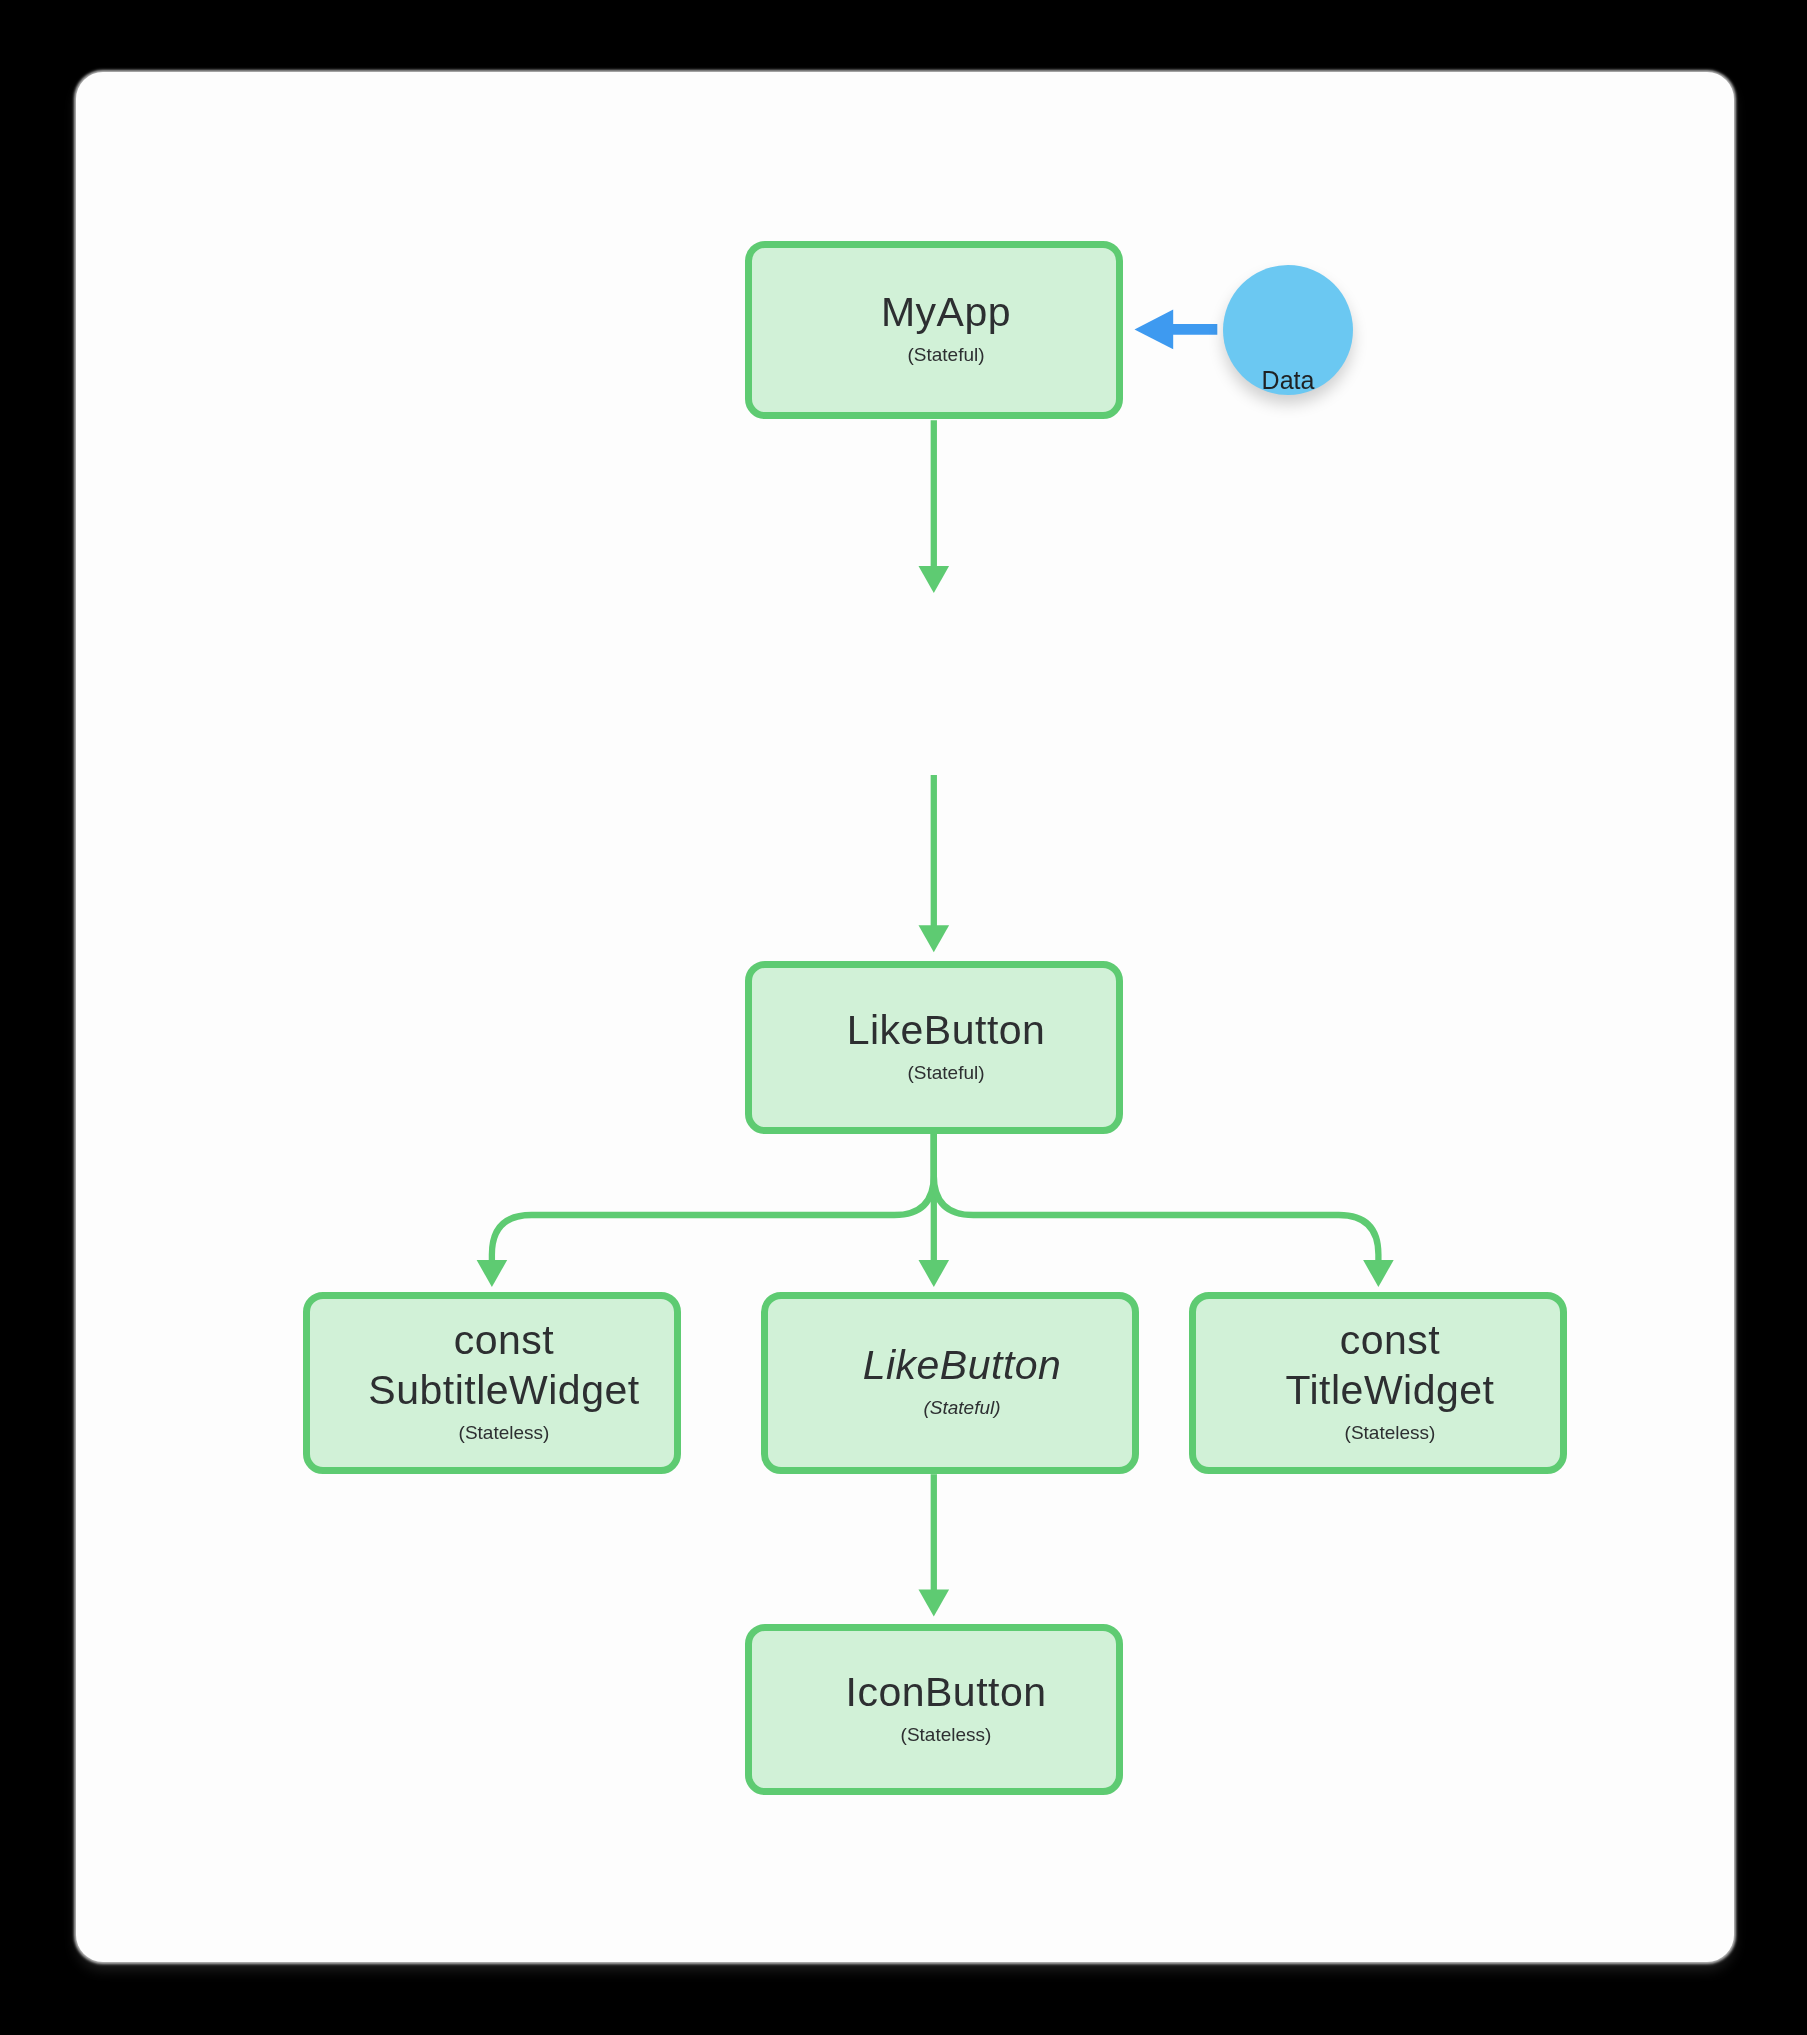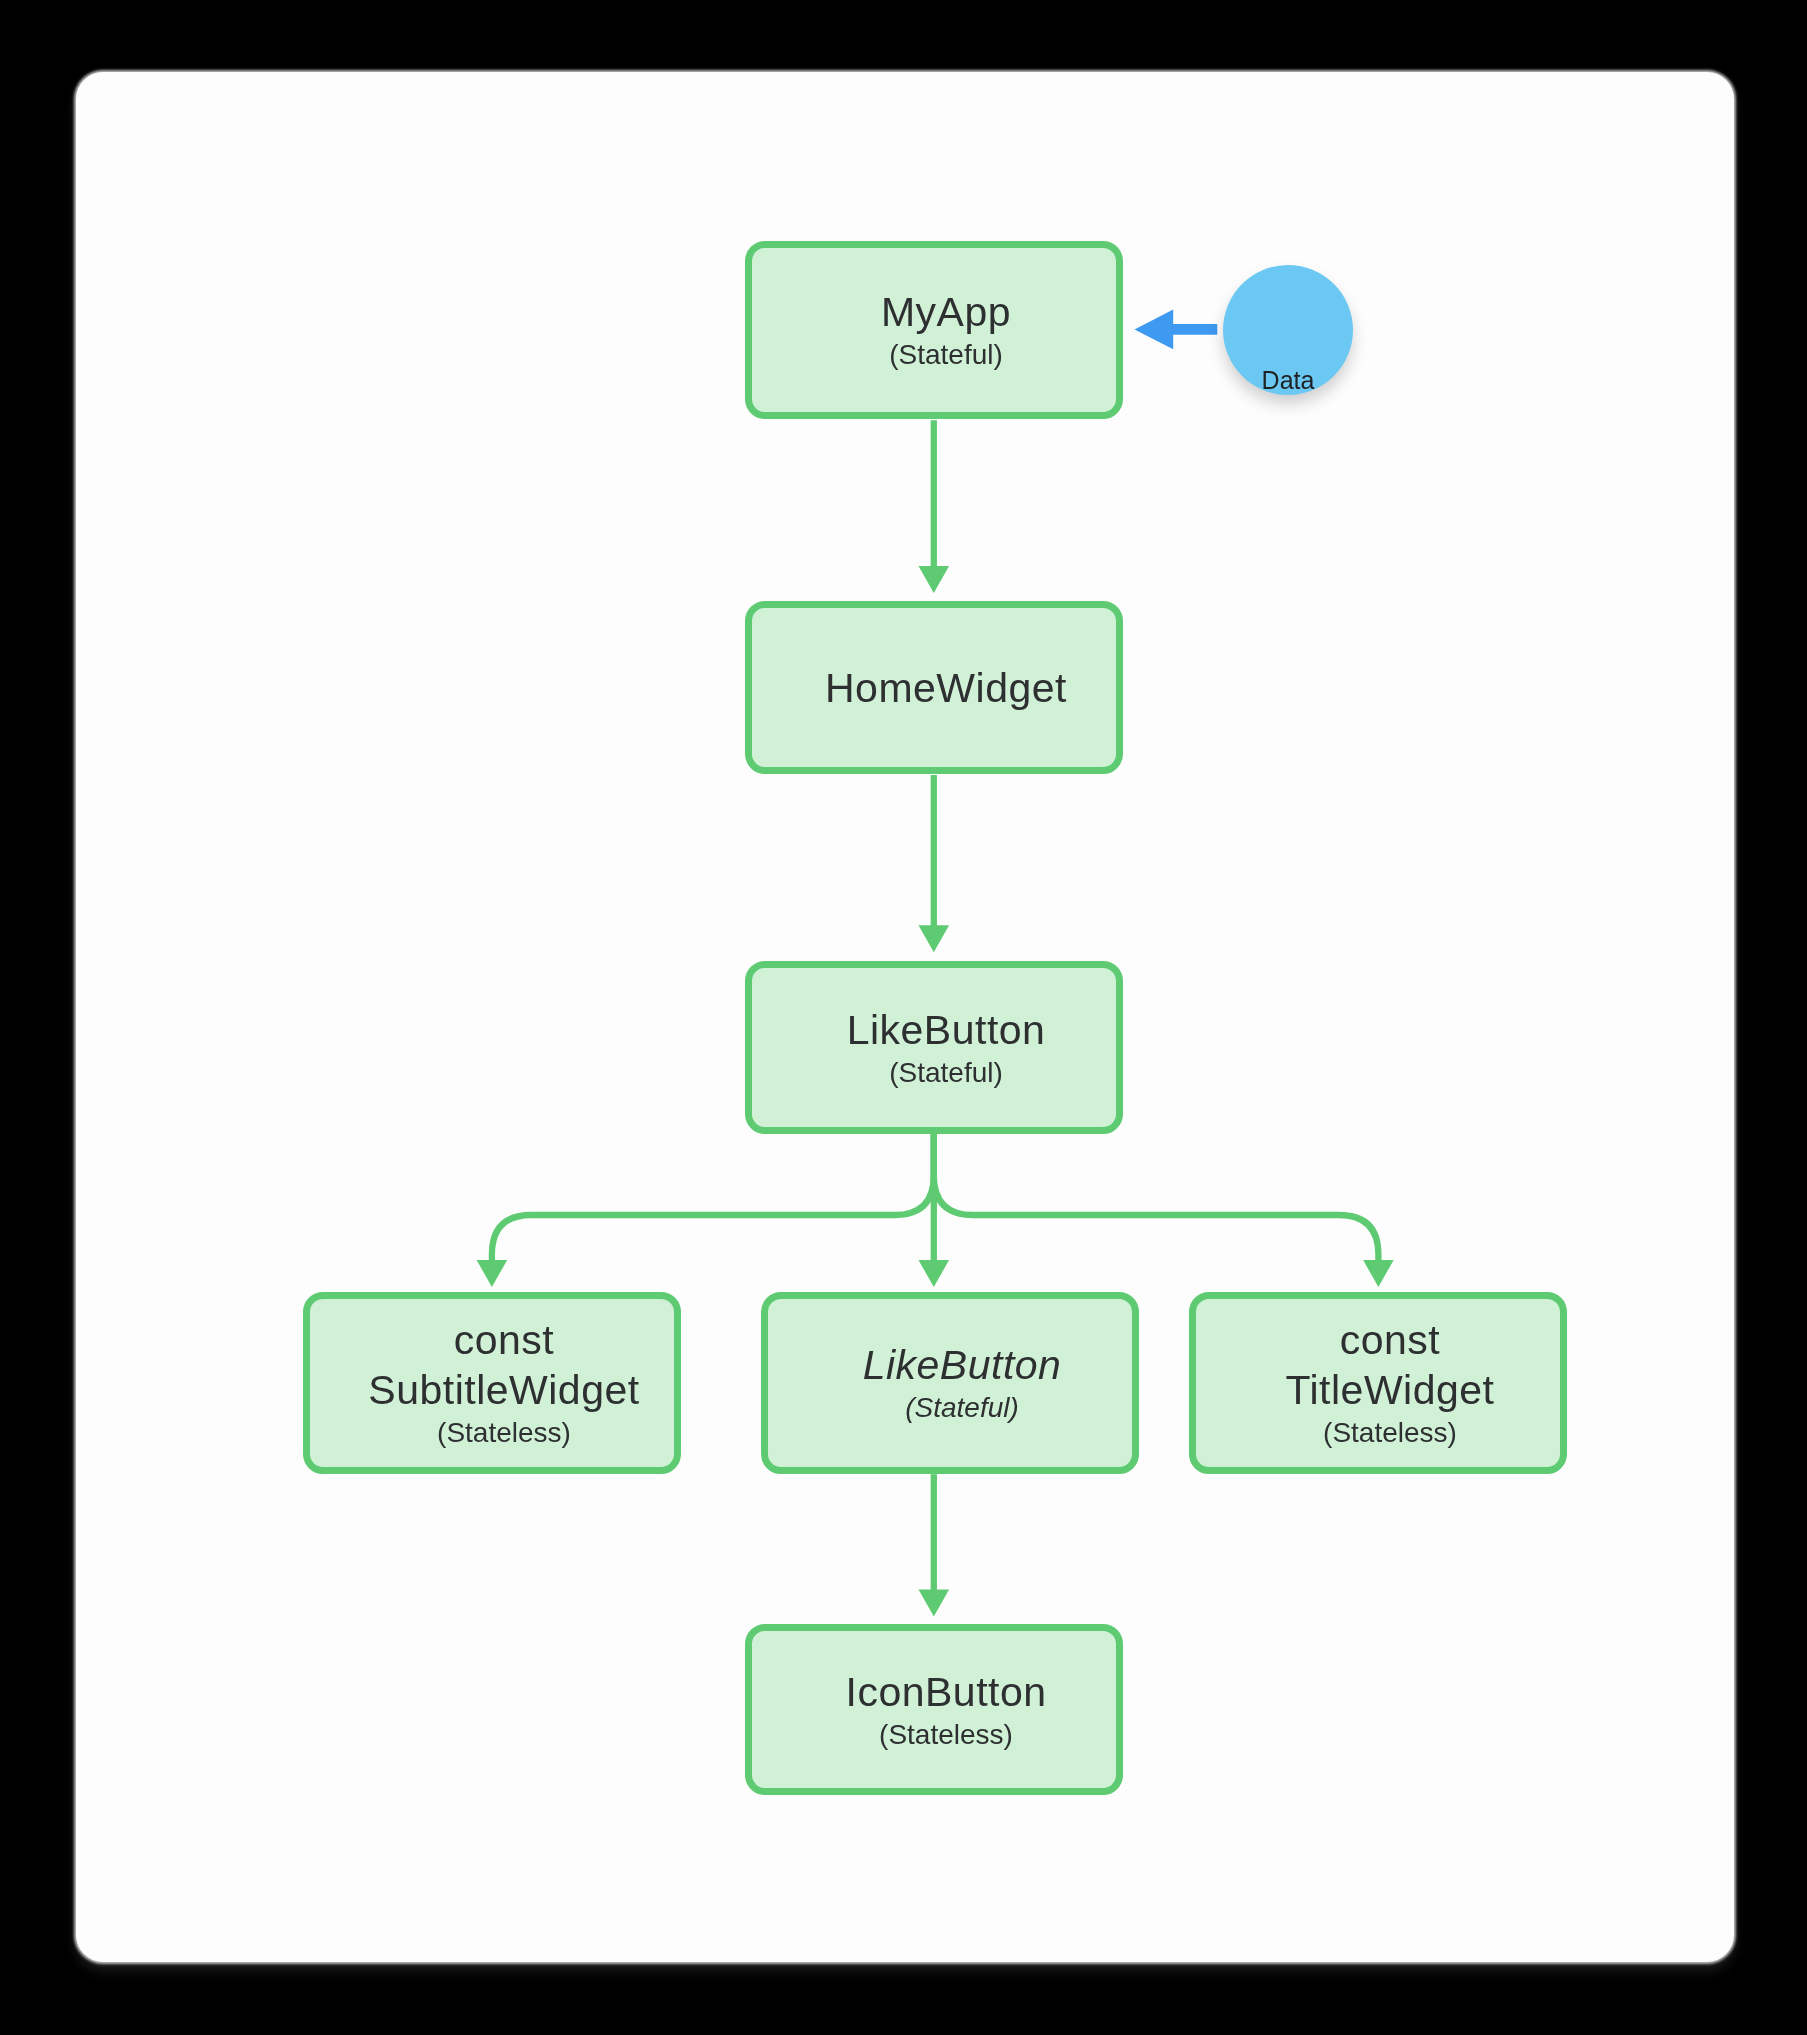--- a/index.html
+++ b/index.html
@@ -38,21 +38,21 @@
     border-radius: 20px;
     display: flex;
     flex-direction: column;
     align-items: center;
     justify-content: center;
     text-align: center;
     color: var(--text);
     padding-left: 24px;
   }
   .node-prefix, .node-title { font-size: 41px; line-height: 50px; letter-spacing: 0.5px; }
-  .node-sub { font-size: 28px; line-height: 36px; }
+  .node-sub { font-size: 19px; line-height: 36px; }
   .node-prefix:empty, .node-sub:empty { display: none; }
   .data-badge {
     position: absolute;
     left: 1147px; top: 193px;
     width: 130px; height: 130px;
     border-radius: 50%;
     background: var(--blue-fill);
     display: flex; align-items: flex-end; justify-content: center;
     font-size: 25px;
     color: #1F2123;
@@ -99,24 +99,20 @@
         <line x1="1268" y1="286" x2="1218" y2="286" stroke="var(--blue-arrow)" stroke-width="12"></line>
         <polygon points="1219,264 1219,308 1176,286" fill="var(--blue-arrow)"></polygon>
       </g>
     </svg>
 
     <div class="node" style="left:669px; top:169px; height:178px;">
       <div class="node-title">MyApp</div>
       <div class="node-sub">(Stateful)</div>
     </div>
 
-    <div class="node" style="left:669px; top:529px; height:173px;">
-      <div class="node-title">HomeWidget</div>
-
-    </div>
 
     <div class="node" style="left:669px; top:889px; height:173px;">
       <div class="node-title">LikeButton</div>
       <div class="node-sub">(Stateful)</div>
     </div>
 
     <div class="node" style="left:227px; top:1220px; height:182px;">
       <div class="node-prefix">const</div>
       <div class="node-title">SubtitleWidget</div>
       <div class="node-sub">(Stateless)</div>

